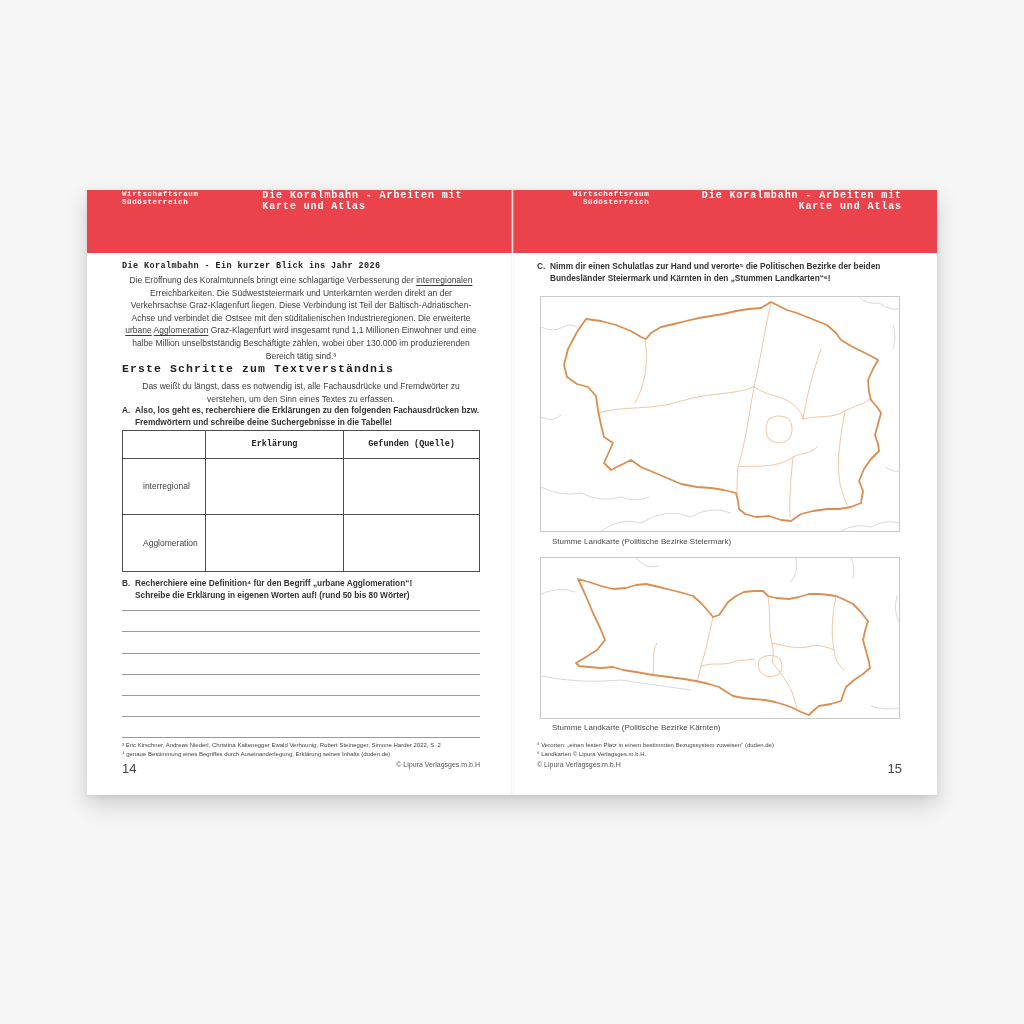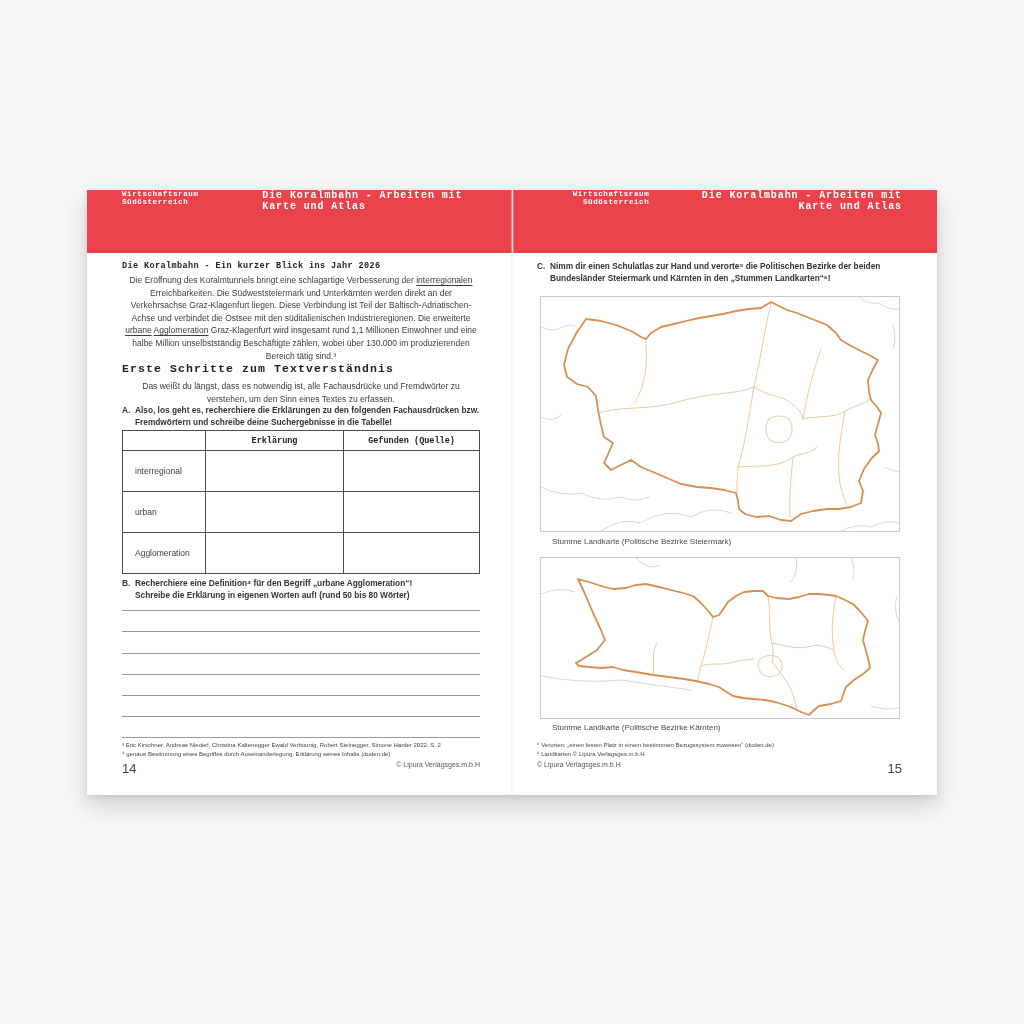--- a/index.html
+++ b/index.html
@@ -54,21 +54,21 @@
   }
   .task .task-label{flex:0 0 13px;}
   .task .task-text{flex:1;}
 
   
   .word-table{
     position:absolute;left:35px;top:240px;width:357px;height:142px;
     border-collapse:collapse;table-layout:fixed;
   }
   .word-table th,.word-table td{
-    border:1px solid #4d4d4d;padding:0 0 0 12px;vertical-align:middle;
+    border:1px solid #4d4d4d;padding:0 0 0 20px;vertical-align:middle;
   }
   .word-table th{
     font-family:"Liberation Mono","DejaVu Sans Mono",monospace;
     font-size:8.5px;font-weight:bold;color:#222;text-align:center;height:19px;padding:0;
   }
   .word-table td{font-size:8.5px;color:#3c3c3c;height:40px;}
   .col-term{width:83px;}.col-erk{width:138px;}.col-quelle{width:136px;}
 
   
   .answer-lines{position:absolute;left:35px;top:400px;width:358px;}
@@ -134,25 +134,20 @@
         <th></th>
         <th>Erklärung</th>
         <th>Gefunden (Quelle)</th>
       </tr>
       <tr>
         <td>interregional</td>
         <td></td>
         <td></td>
       </tr>
       <tr>
-        <td>urban</td>
-        <td></td>
-        <td></td>
-      </tr>
-      <tr>
         <td>Agglomeration</td>
         <td></td>
         <td></td>
       </tr>
     </tbody>
       </table>
 
     <div class="task" style="top:388px;">
       <span class="task-label">B.</span>
       <span class="task-text">

